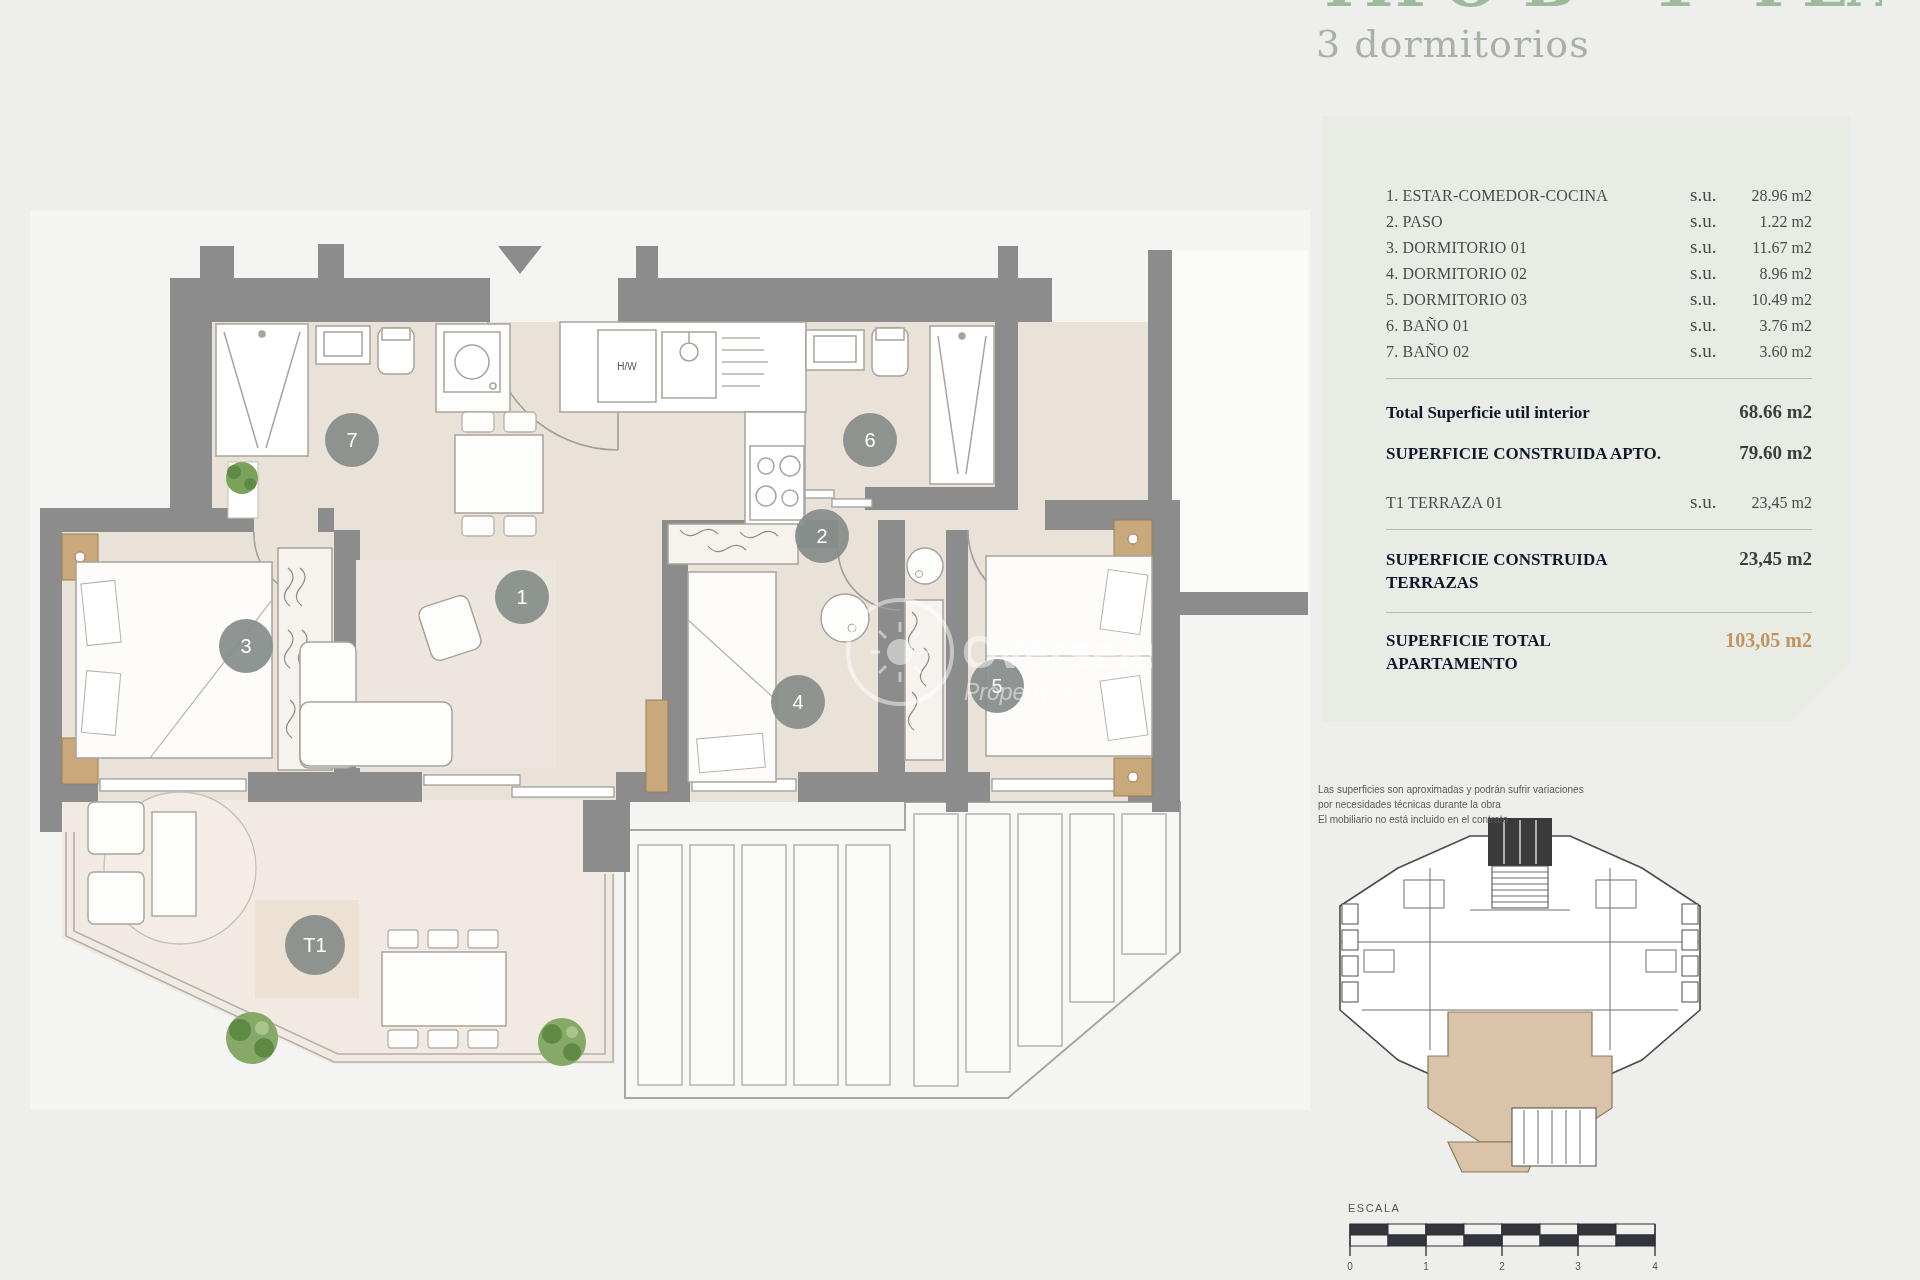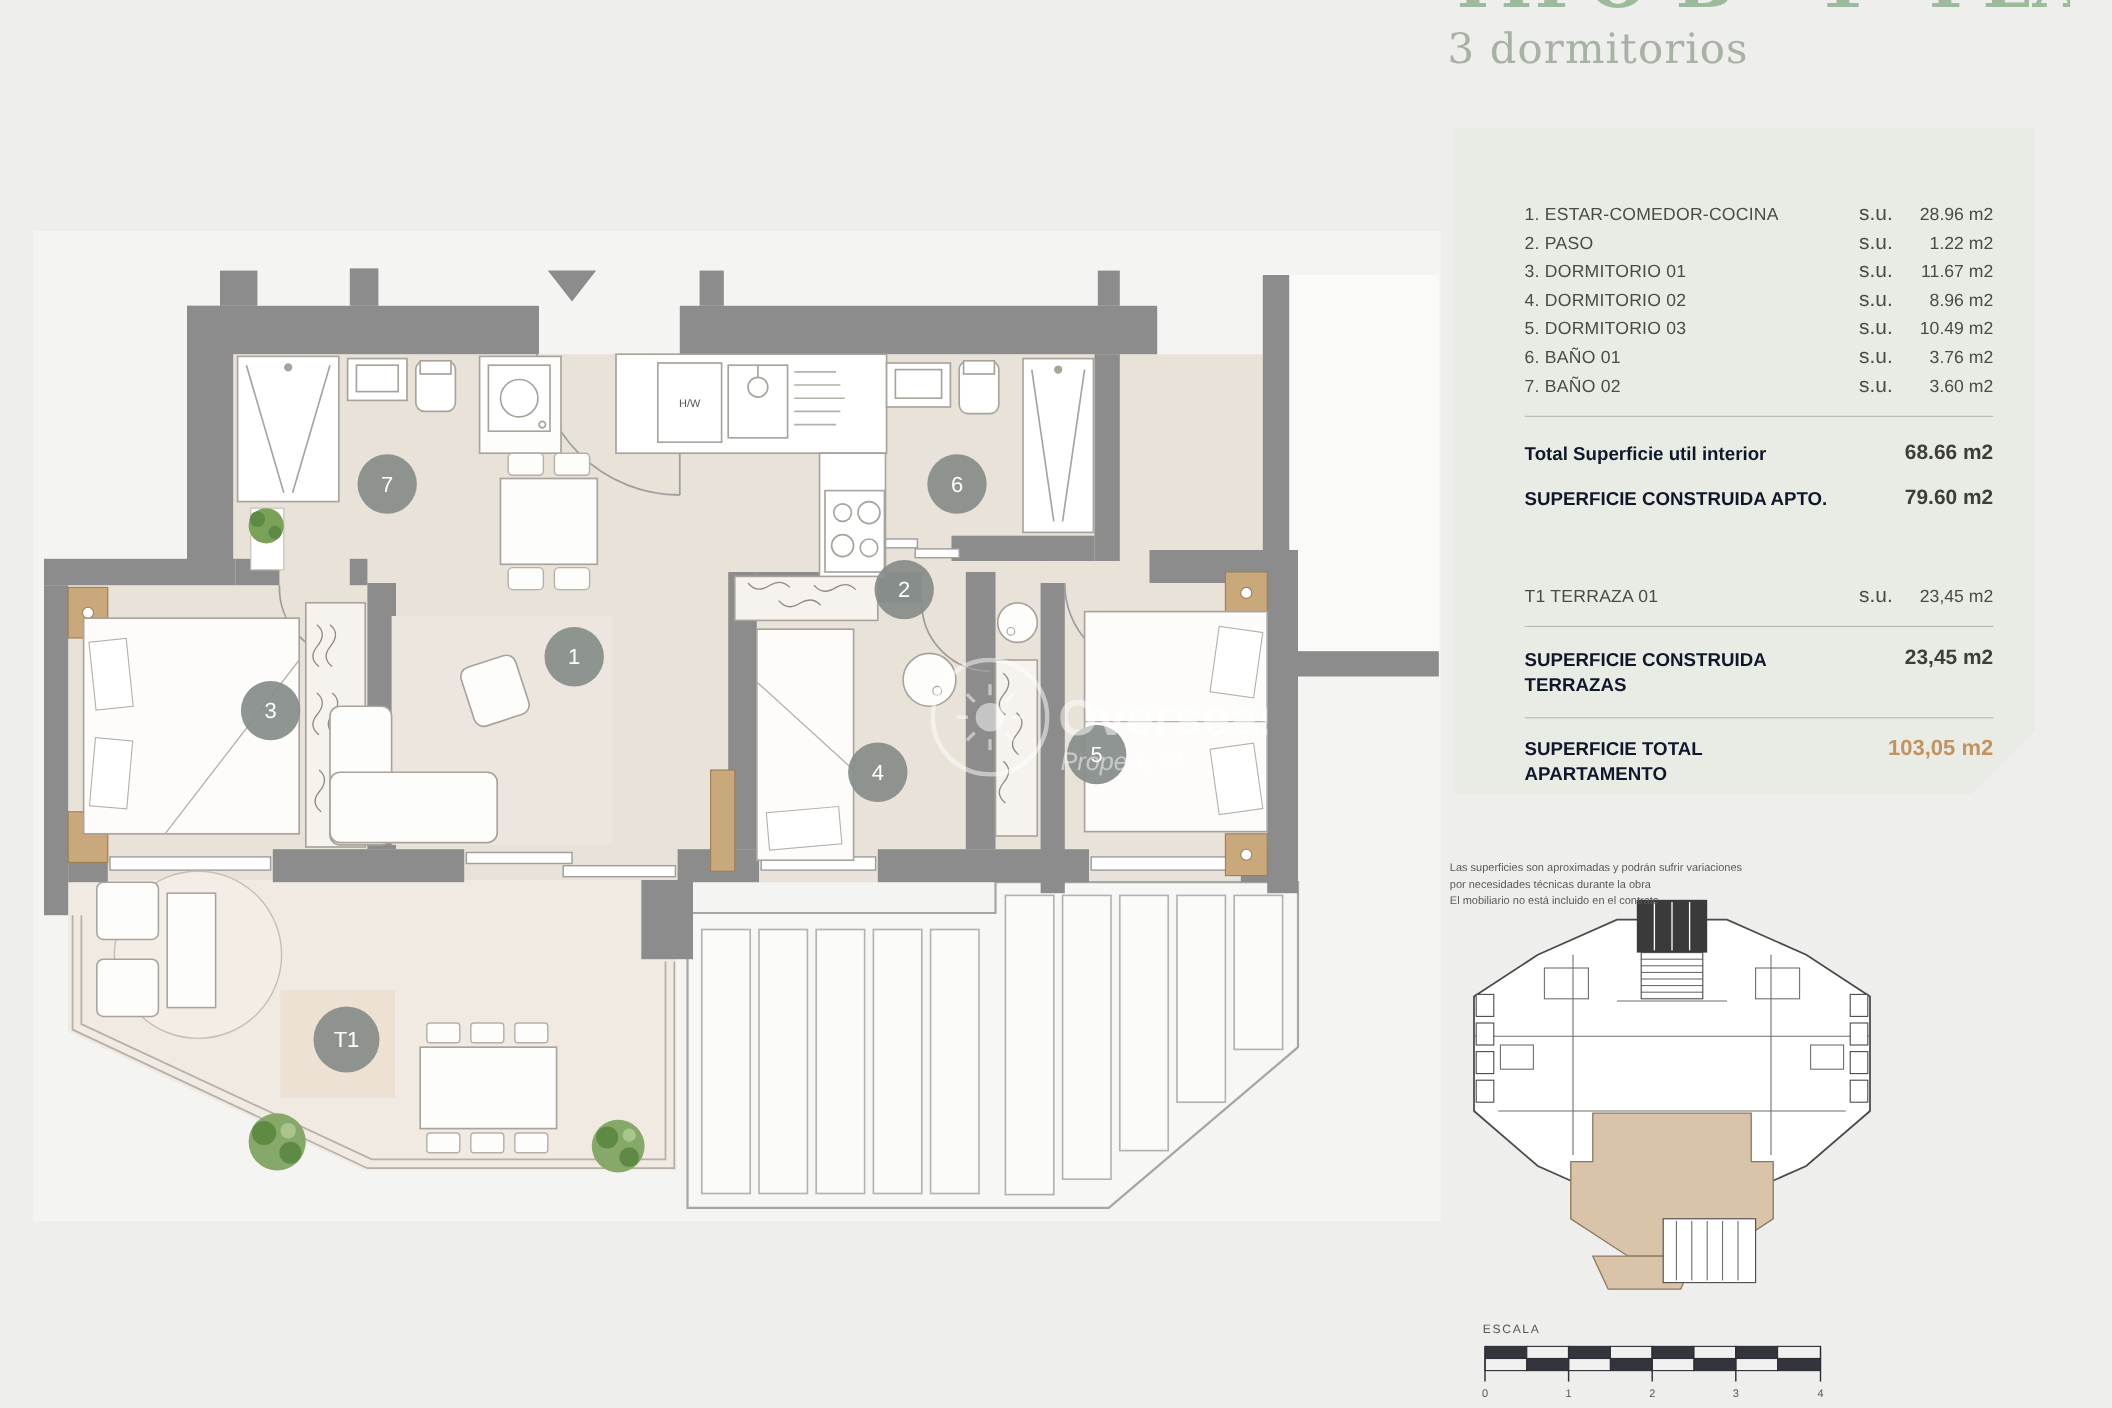--- a/index.html
+++ b/index.html
@@ -16,21 +16,21 @@
     color:#9dbb9c;letter-spacing:2px;white-space:nowrap;margin-top:-52px;
   }
   #subtitle{
     left:1316px;top:22px;font-family:"DejaVu Serif", serif;
     font-size:38px;color:#a7b1a4;letter-spacing:1px;font-weight:500;
   }
   
   #panel{
     left:1322px;top:116px;width:528px;height:606px;background:#e9ece5;
     clip-path:polygon(0 0,100% 0,100% calc(100% - 58px),calc(100% - 58px) 100%,0 100%);
-    box-sizing:border-box;padding:66px 38px 0 64px;color:#454643;
+    box-sizing:border-box;padding:66px 38px 0 64px;color:#454643;font-family:Liberation Serif, serif;
   }
   .prow{display:flex;align-items:baseline;font-size:16px;line-height:25px;color:#4a4b47;}
   .plabel{flex:1;letter-spacing:.2px;}
   .punit{width:34px;text-align:left;font-size:19px;}
   .pval{width:88px;text-align:right;}
   .divider{border:0;border-top:1px solid #b7bbb0;margin:14px 0 0 0;}
   .trow{display:flex;align-items:flex-start;}
   .tlabel{flex:1;font-weight:700;color:#0f172a;font-size:17px;line-height:23px;}
   .tlabel.sentence{font-weight:700;}
   .tval{font-weight:700;font-size:19px;color:#3d3e3b;white-space:nowrap;}
@@ -484,21 +484,21 @@
 
   <div class="trow" style="margin-top:22px;">
     <span class="tlabel sentence" style="font-size:17px;">Total Superficie util interior</span>
     <span class="tval">68.66 m2</span>
   </div>
   <div class="trow" style="margin-top:18px;">
     <span class="tlabel">SUPERFICIE CONSTRUIDA APTO.</span>
     <span class="tval">79.60 m2</span>
   </div>
 
-  <div class="prow" style="margin-top:64px;">
+  <div class="prow" style="margin-top:24px;">
     <span class="plabel">T1 TERRAZA 01</span>
     <span class="punit">s.u.</span>
     <span class="pval">23,45 m2</span>
   </div>
 
   <hr class="divider">
 
   <div class="trow" style="margin-top:18px;">
     <span class="tlabel"><span>SUPERFICIE CONSTRUIDA</span><br><span>TERRAZAS</span></span>
     <span class="tval">23,45 m2</span>

